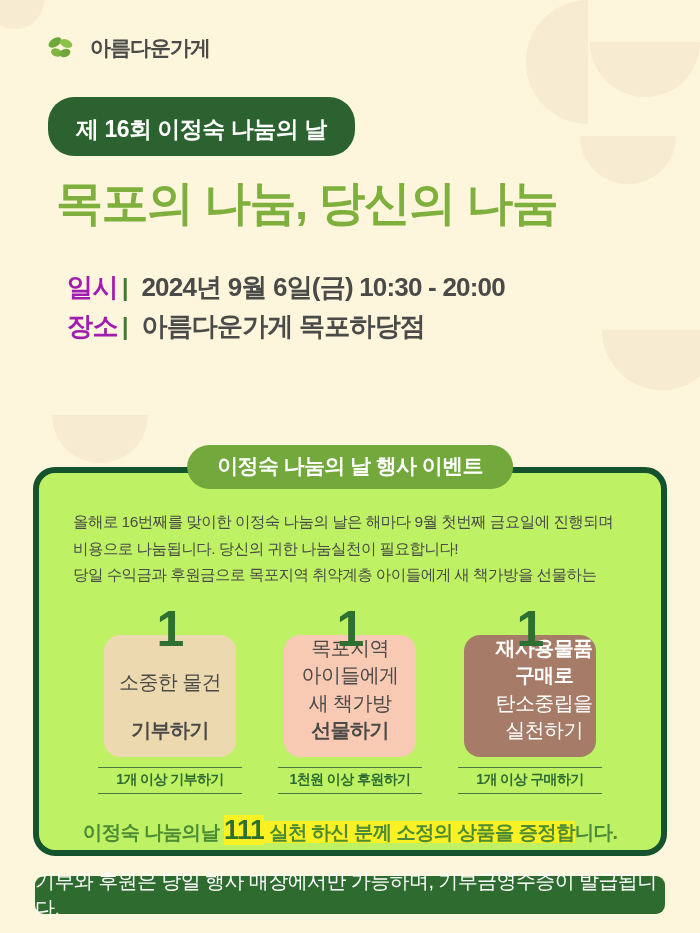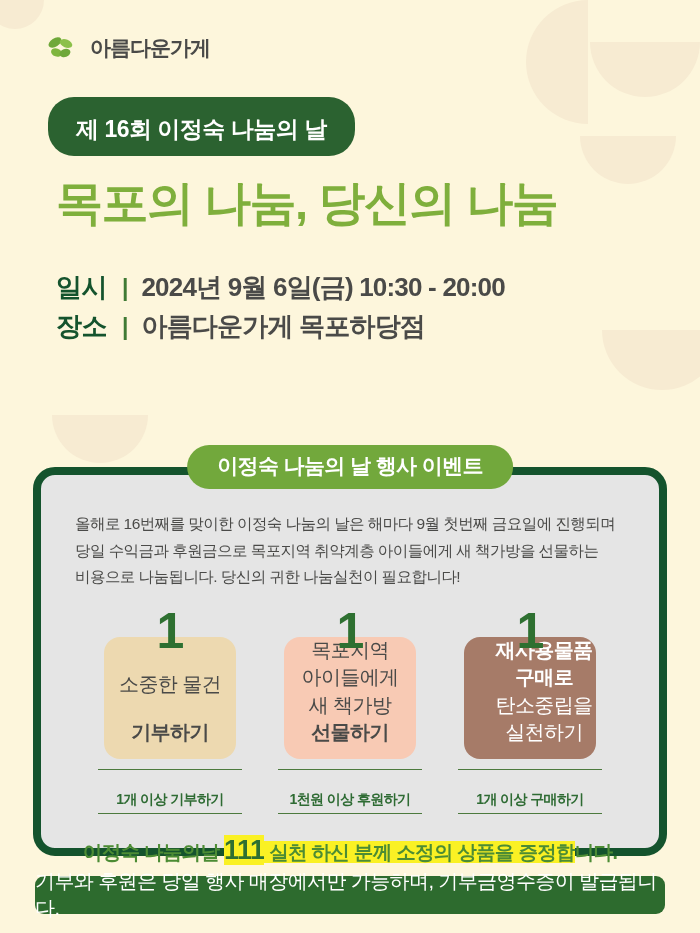--- a/index.html
+++ b/index.html
@@ -59,38 +59,38 @@
   .headline {
     position: absolute; left: 56px; top: 172px;
     font-size: 47px; font-weight: 700; color: #7FAF3C;
     letter-spacing: -1.5px; white-space: nowrap;
   }
 
   
   .info { position: absolute; left: 56px; top: 270px; width: 600px; }
   .info-row { display: flex; align-items: baseline; margin-bottom: 4px; }
   .info-label {
-    color: #14532d; font-weight: 700; font-size: 26px;
-    letter-spacing: -0.5px; min-width: 62px;
+    color: #a21caf; font-weight: 700; font-size: 26px;
+    letter-spacing: -0.5px; min-width: 62px; text-align: right;
   }
   .info-sep { color: #3F7A34; font-weight: 700; font-size: 23px; margin: 0 13px 0 4px; }
   .info-value {
     color: #4A4A48; font-weight: 700; font-size: 26px; letter-spacing: -0.8px;
   }
   .info-note {
     color: #5B5B58; font-size: 20px; font-weight: 400;
     margin: 6px 0 10px 77px; letter-spacing: -0.6px;
   }
 
   
   .card {
     position: absolute; left: 33px; top: 467px;
     width: 634px; height: 389px;
-    background: #e5e5e5;
-    border: 8px solid #14532d;
+    background: #bef264;
+    border: 6px solid #14532d;
     border-radius: 22px;
   }
   .card-badge {
     position: absolute; left: 50%; top: 467px;
     transform: translate(-50%, -50%);
     background: #72A83C; color: #ffffff;
     border-radius: 22px;
     padding: 7px 30px 9px;
     font-size: 21px; font-weight: 700; letter-spacing: -0.6px;
     white-space: nowrap;
@@ -130,21 +130,21 @@
   .box-1 { background: #EDD9B0; gap: 21px; }
   .box-2 { background: #F8CAB4; }
   .box-3 { background: #A67B68; color: #FFFFFF; padding-left: 28px; }
   .box .bold { font-weight: 700; }
   .box-3 .bold { font-weight: 700; }
 
   .box-caption {
     margin-top: 10px;
     border-top: 1.5px solid #4C7A3E;
     border-bottom: 1.5px solid #4C7A3E;
-    padding: 21px 2px 4px;
+    padding: 3px 2px 4px;
     width: 100%;
     text-align: center;
     font-size: 14px; font-weight: 700; color: #2E6B33;
     letter-spacing: -0.6px; white-space: nowrap;
   }
 
   
   .highlight-line {
     margin-top: 21px;
     text-align: center;
@@ -203,22 +203,22 @@
     <span class="info-label">장소</span>
     <span class="info-sep">|</span>
     <span class="info-value">아름다운가게 목포하당점</span>
   </div>
 </div>
 
 <div class="card">
   <div class="card-body">
     <div class="paragraph">
         <div>올해로 16번째를 맞이한 이정숙 나눔의 날은 해마다 9월 첫번째 금요일에 진행되며</div>
+        <div>비용으로 나눔됩니다. 당신의 귀한 나눔실천이 필요합니다!</div>
         <div>당일 수익금과 후원금으로 목포지역 취약계층 아이들에게 새 책가방을 선물하는</div>
-        <div>비용으로 나눔됩니다. 당신의 귀한 나눔실천이 필요합니다!</div>
       </div>
     <div class="boxes">
         <div class="box-col">
           <div class="box-num">1</div>
           <div class="box box-1">
             <div>소중한 물건</div>
             <div class="bold">기부하기</div>
           </div>
           <div class="box-caption">1개 이상 기부하기</div>
         </div>

